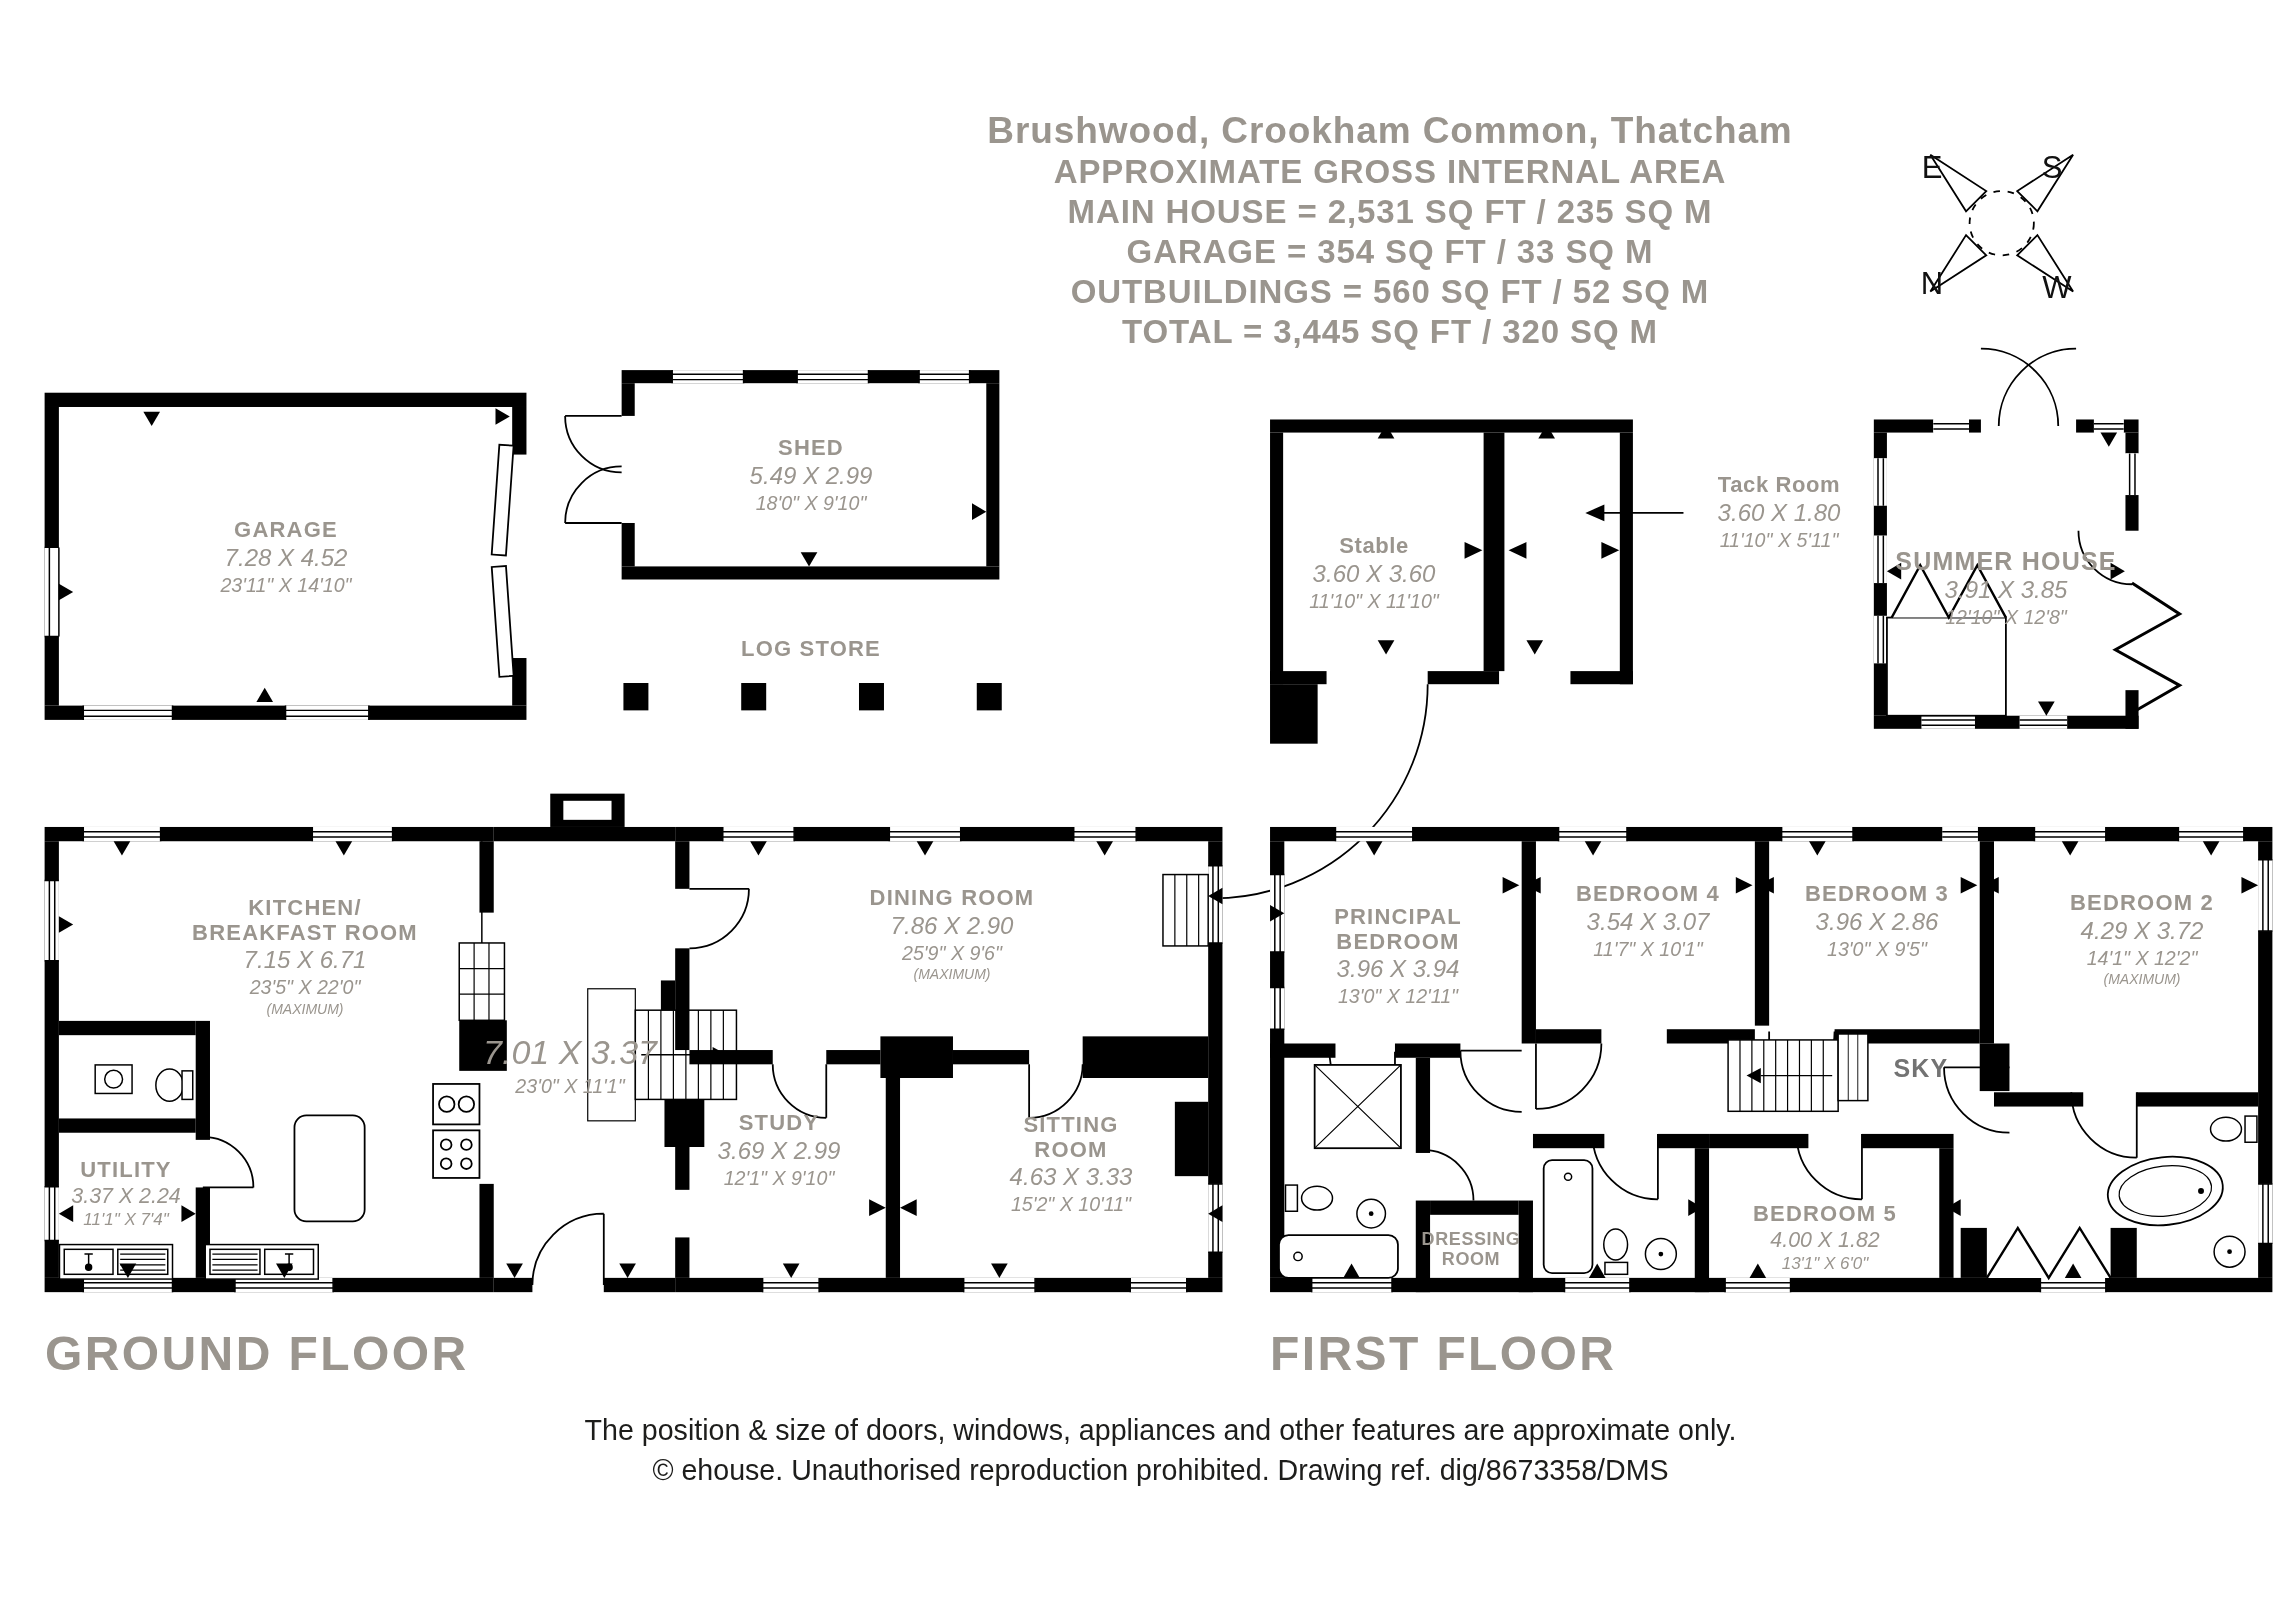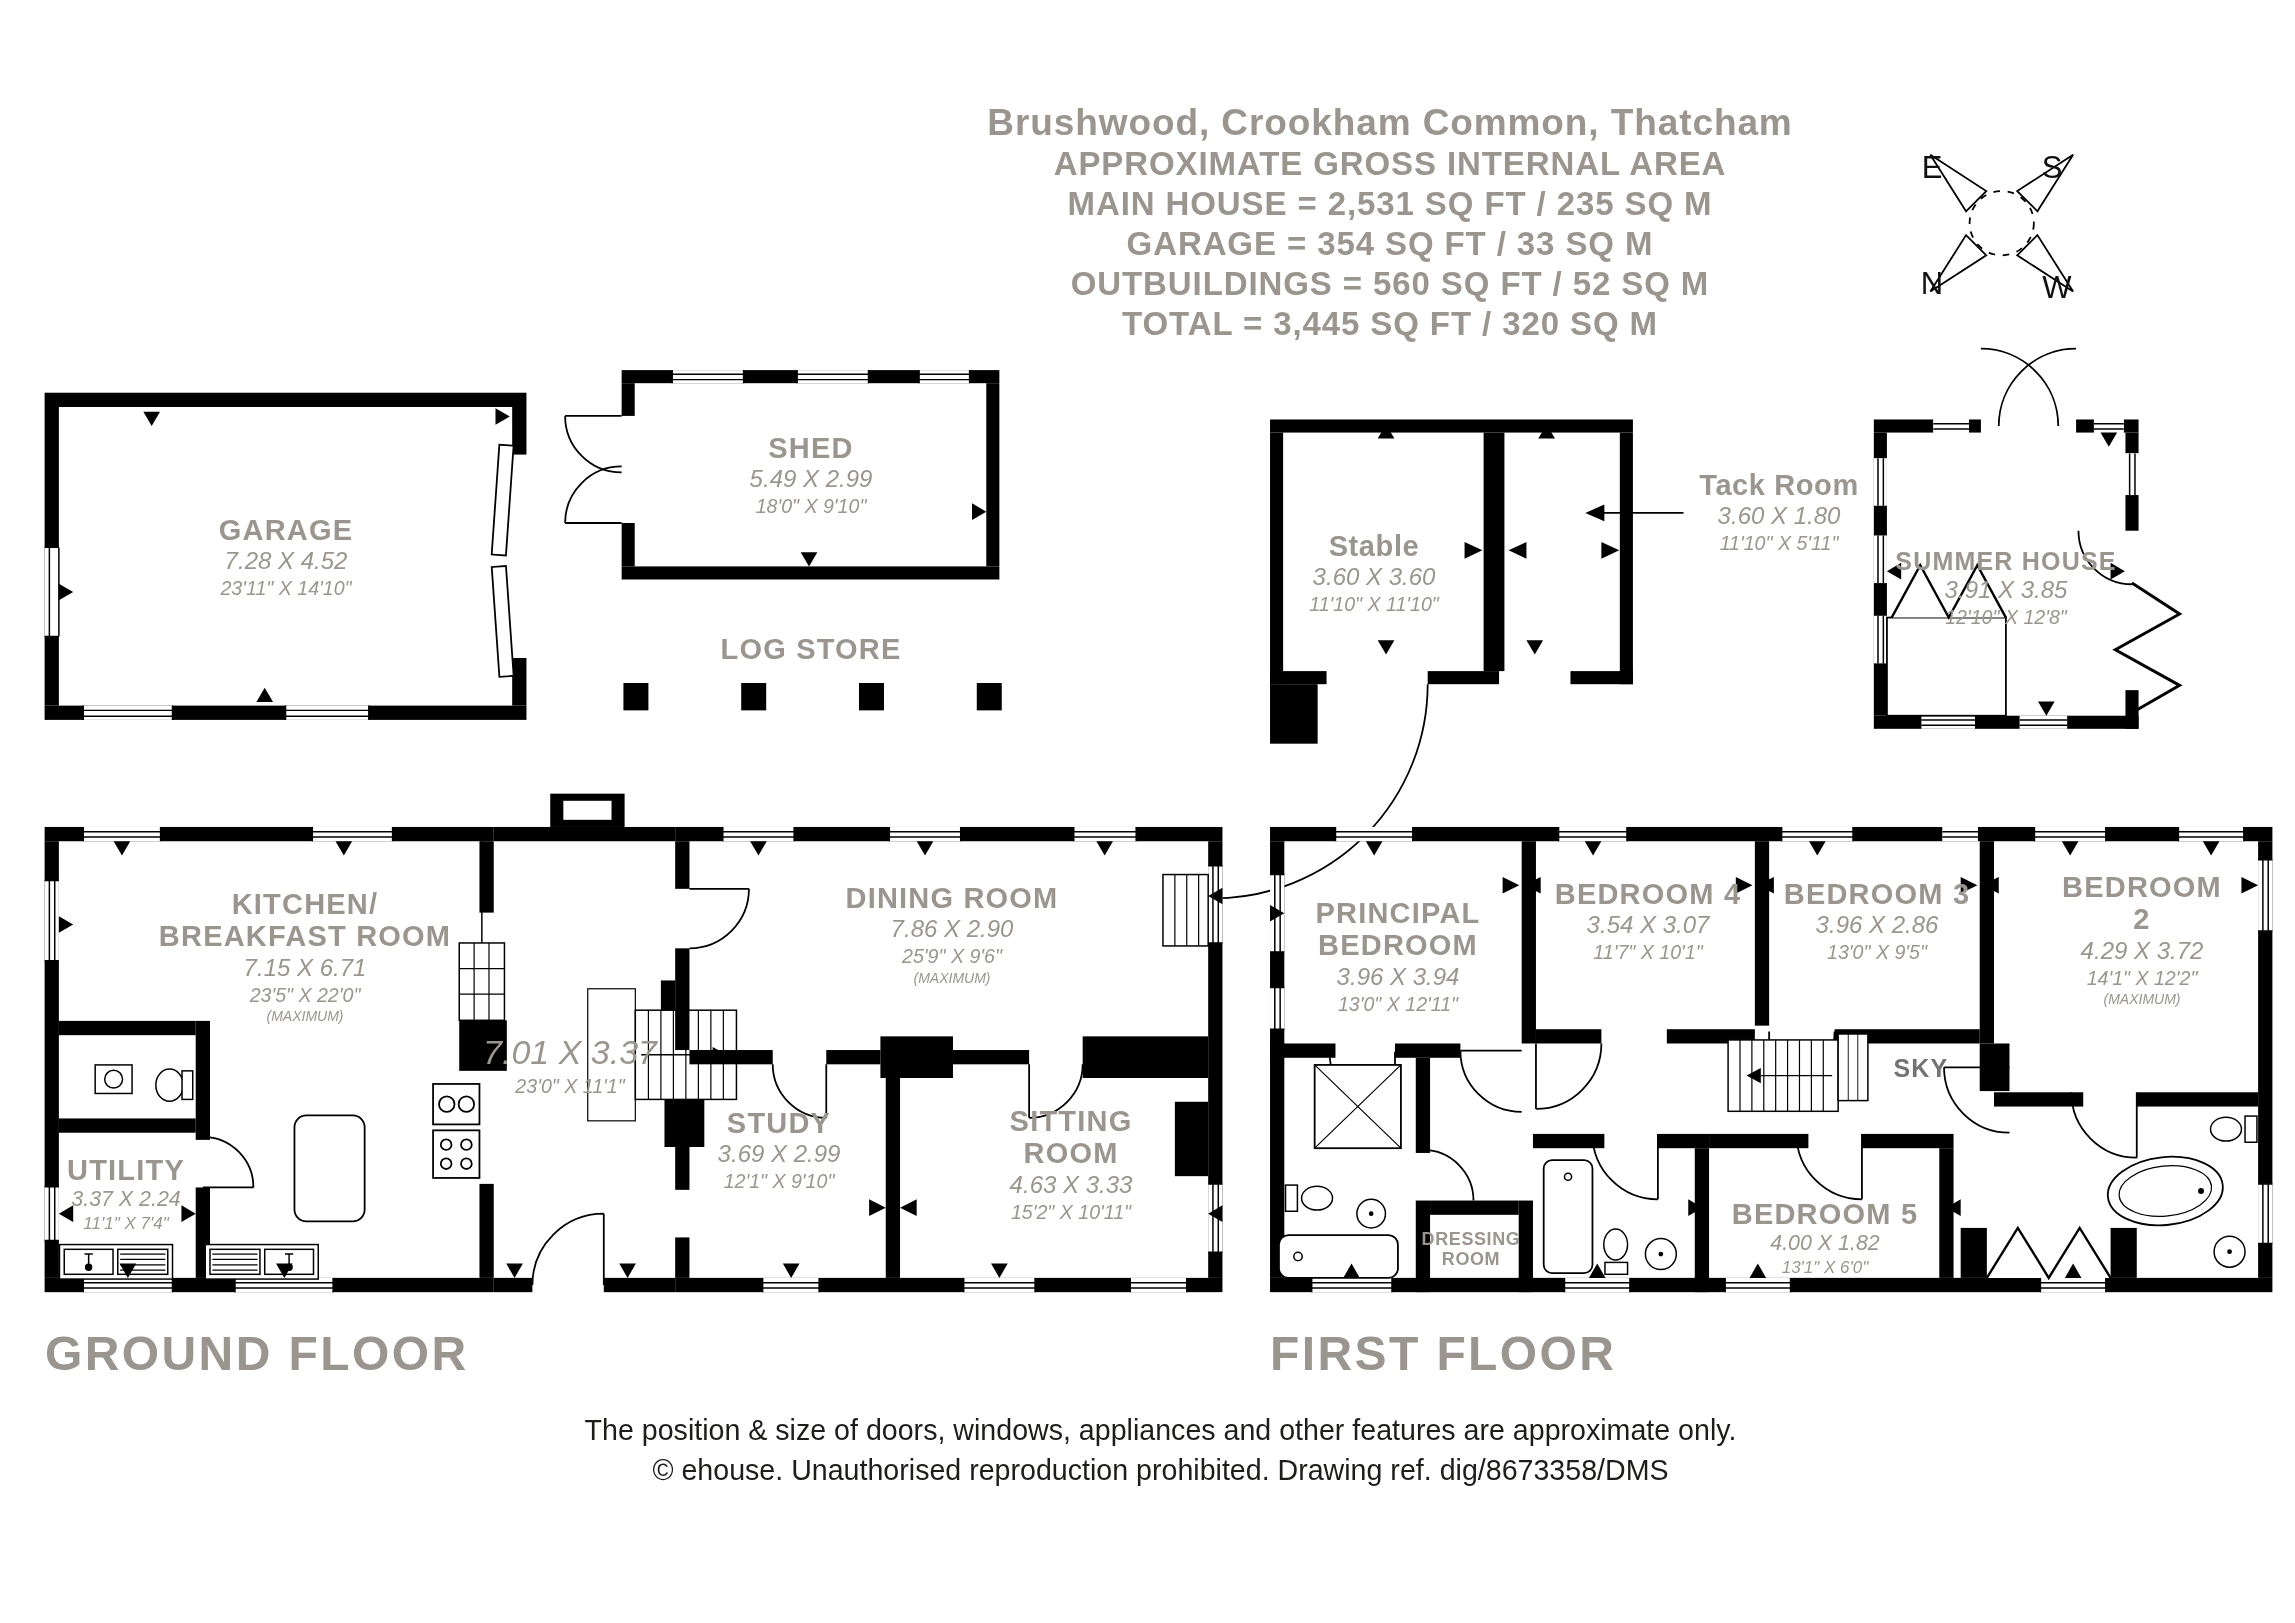--- a/index.html
+++ b/index.html
@@ -8,27 +8,27 @@
     width:2295px;height:1623px;
     background:#fff;
     font-family:"Liberation Sans", sans-serif;
     overflow:hidden;
   }
   svg{position:absolute;left:0;top:0;}
   .hdr{
     position:absolute;left:914px;top:102px;width:952px;
     text-align:center;color:#9a958e;font-weight:700;letter-spacing:0.9px;
   }
-  .hdr .t{font-size:37px;line-height:42px;}
+  .hdr .t{font-size:37px;line-height:42px;margin-top:8px;}
   .hdr .l{font-size:33px;line-height:40px;}
   .rlabel{
     position:absolute;text-align:center;color:#9a958e;
     transform:translate(-50%,-50%);white-space:nowrap;
   }
-  .rname{font-size:29px;font-weight:700;letter-spacing:1.2px;line-height:1.12;white-space:pre-line;}
+  .rname{font-size:22px;font-weight:700;letter-spacing:1.2px;line-height:1.12;white-space:pre-line;}
   .rdim{font-size:24px;font-style:italic;font-weight:500;line-height:1.25;}
   .rimp{font-size:19.6px;font-style:italic;line-height:1.3;}
   .rmax{font-size:14px;font-style:italic;line-height:1.25;}
   .rname.sc{letter-spacing:0.6px;}
   .small .rname{font-size:18px;letter-spacing:0.6px;}
   .skylbl{font-size:25px;font-weight:700;letter-spacing:1.2px;color:#737373;}
   .halldim .rdim{font-size:34px;}
   .floorlbl{
     position:absolute;color:#9a958e;font-size:48px;font-weight:600;
     letter-spacing:2.4px;white-space:nowrap;

